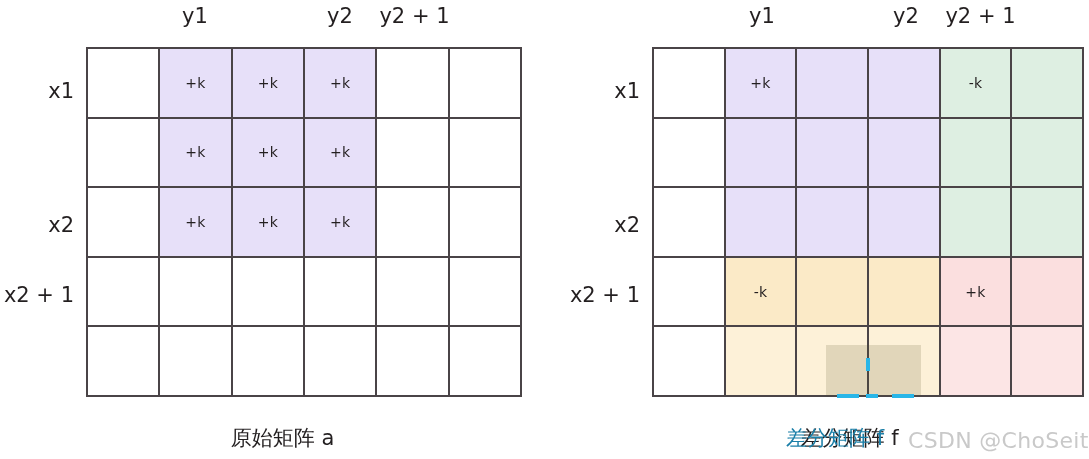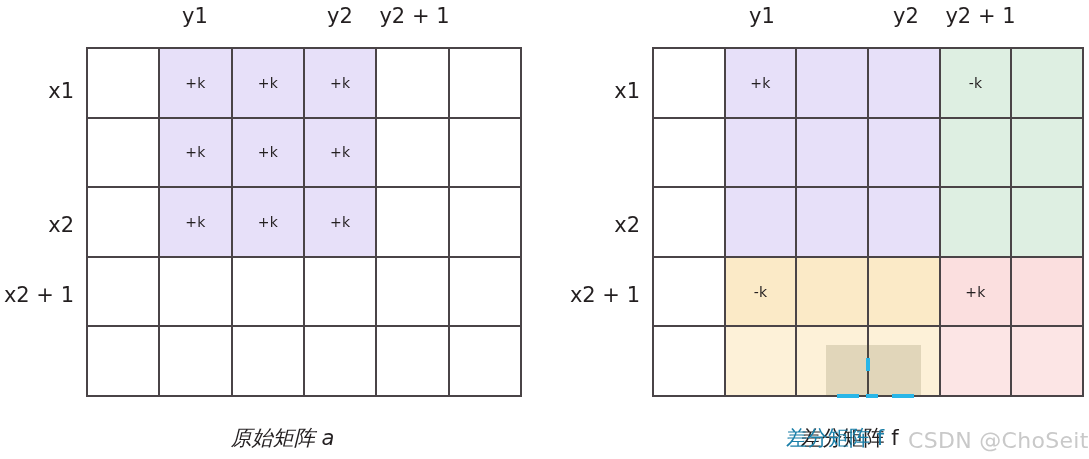--- a/index.html
+++ b/index.html
@@ -140,21 +140,21 @@
         <div class="cell" style="background: rgb(255, 255, 255);"></div>
         <div class="cell" style="background: rgb(255, 255, 255);"></div>
         <div class="cell" style="background: rgb(255, 255, 255);"></div>
         <div class="cell" style="background: rgb(255, 255, 255);"></div>
         <div class="cell" style="background: rgb(255, 255, 255);"></div>
         <div class="cell" style="background: rgb(255, 255, 255);"></div>
         <div class="cell" style="background: rgb(255, 255, 255);"></div>
         <div class="cell" style="background: rgb(255, 255, 255);"></div>
       </div>
 
-    <div class="caption" style="left:155px; top:424px; width:255px;font-style:italic;">原始矩阵 a</div>
+    <div class="caption" style="left:155px; top:424px; width:255px;">原始矩阵 a</div>
   </div>
 
   <div>
 
     <div class="col-label" style="left:727px; top:4px; width:70px;">y1</div>
     <div class="col-label" style="left:871px; top:4px; width:70px;">y2</div>
     <div class="col-label" style="left:938px; top:4px; width:85px;">y2 + 1</div>
 
     <div class="row-label" style="left:566px; top:79px; width:74px;">x1</div>
     <div class="row-label" style="left:566px; top:213px; width:74px;">x2</div>

